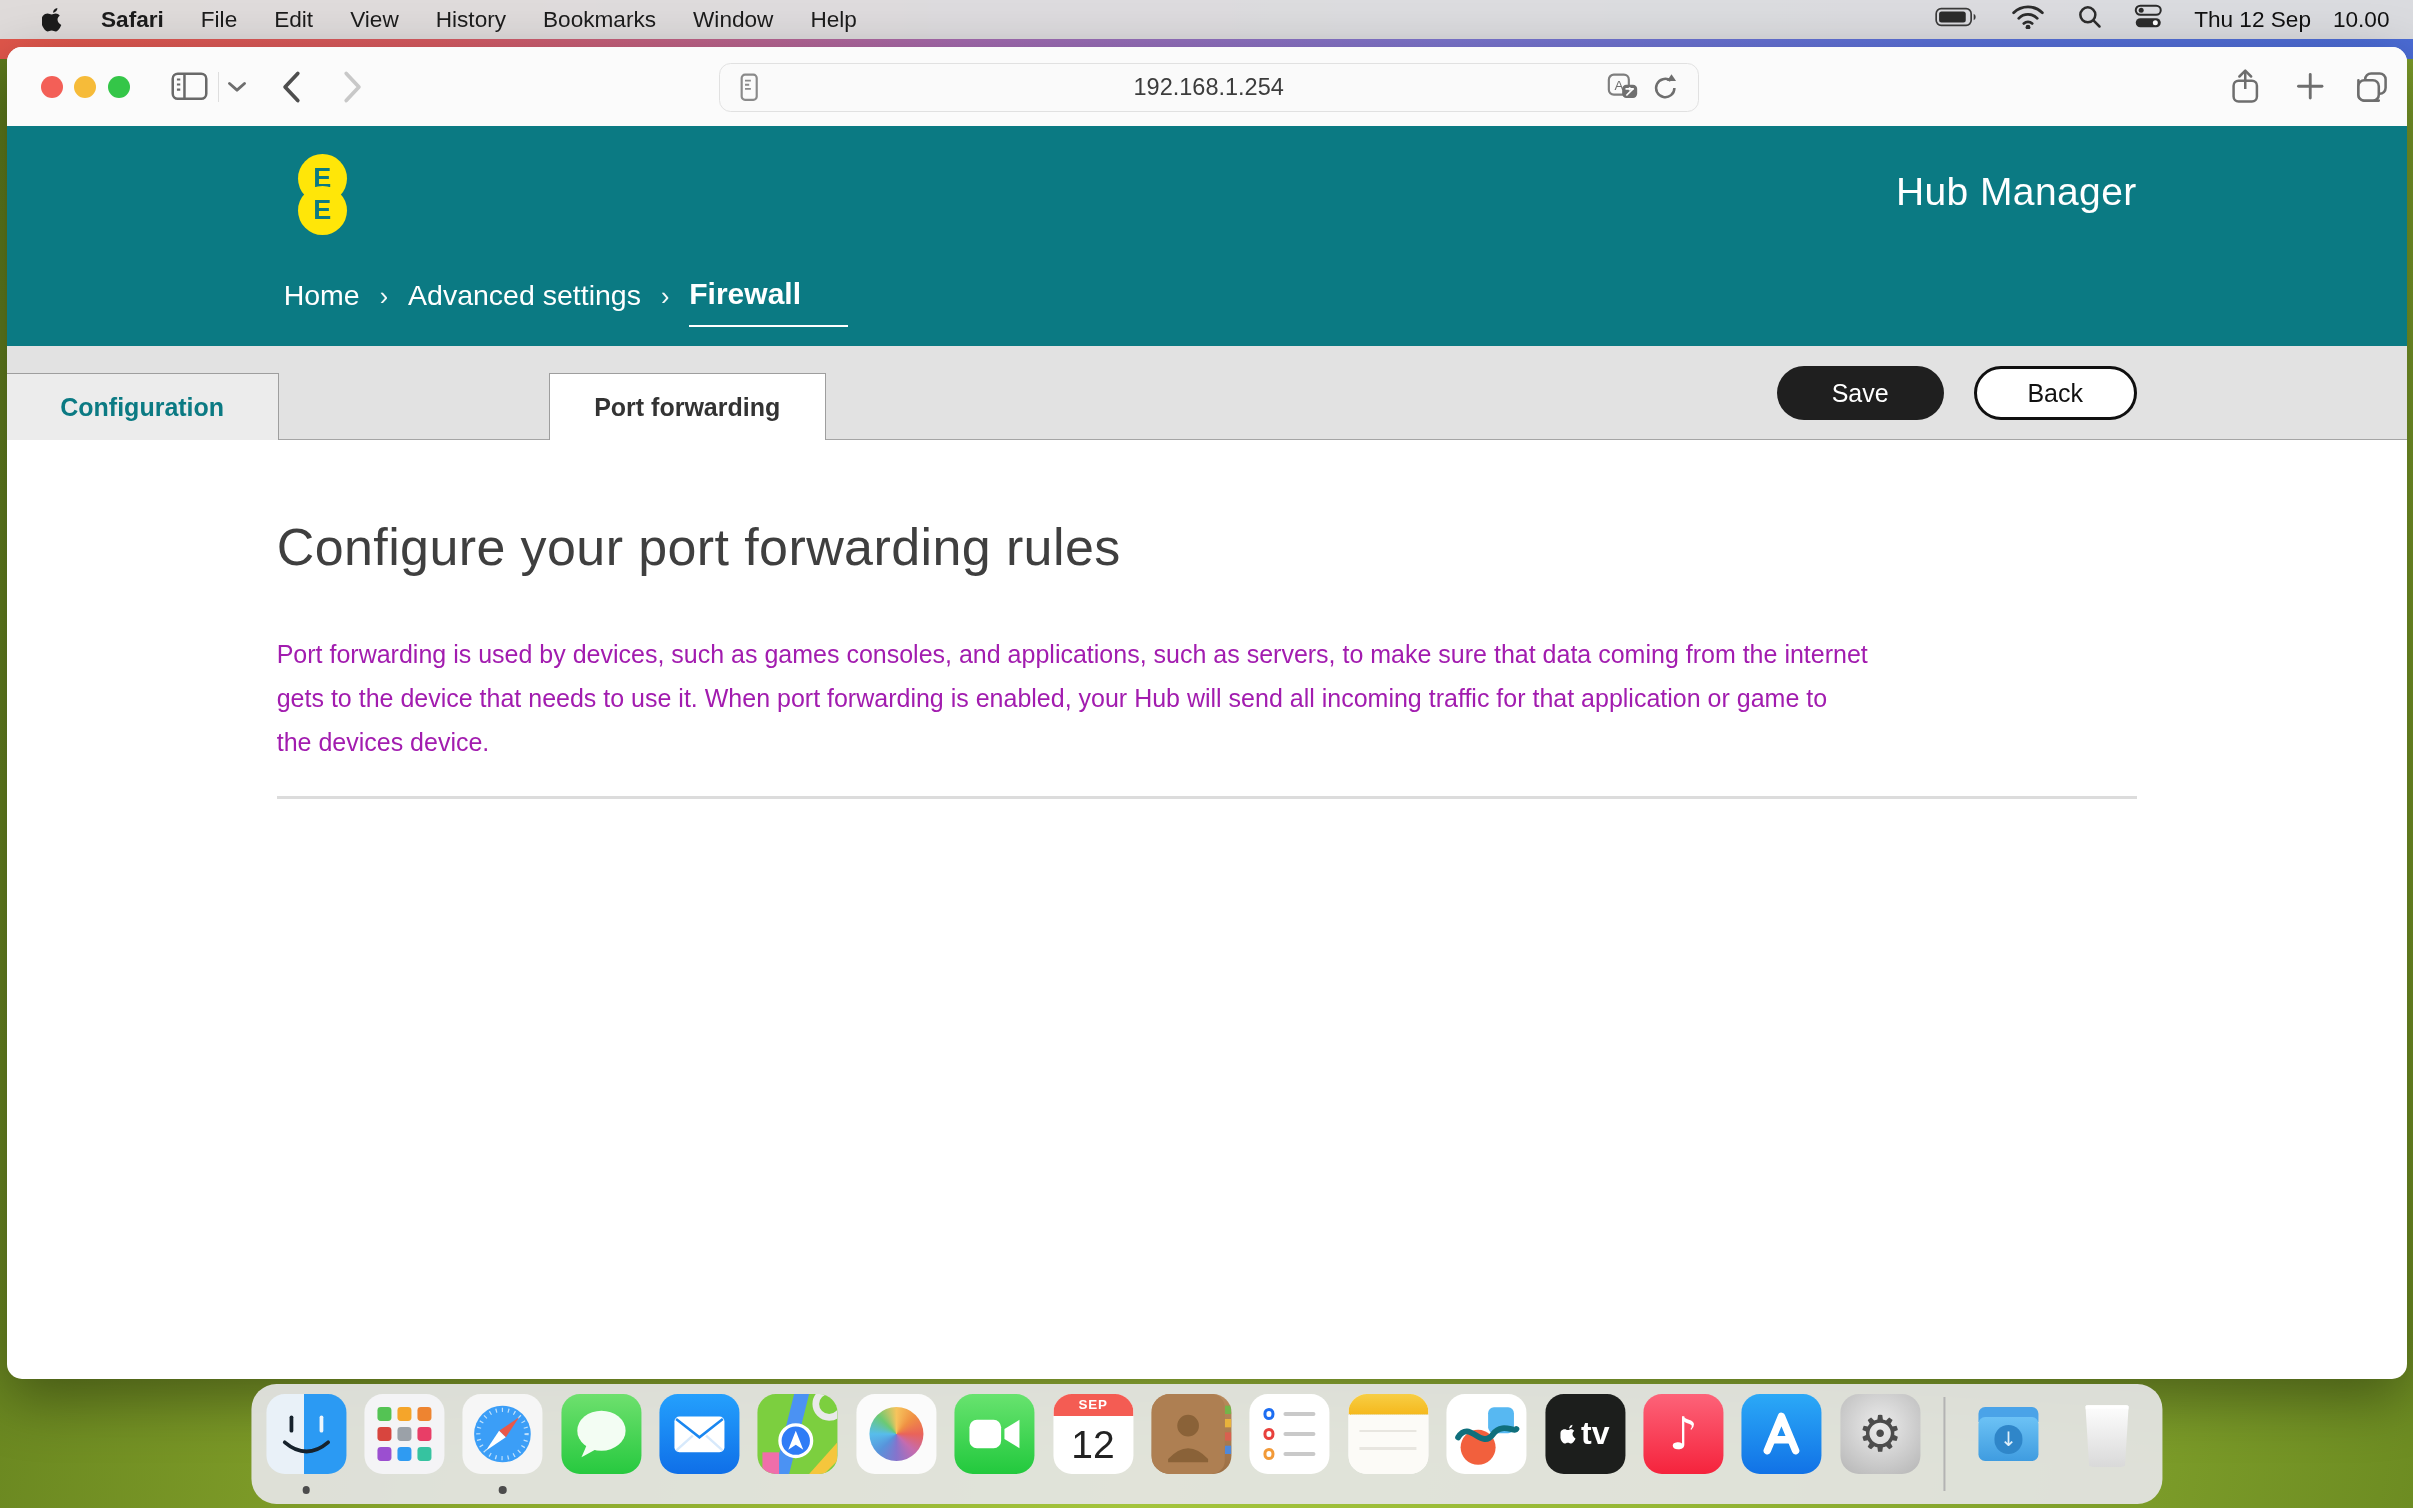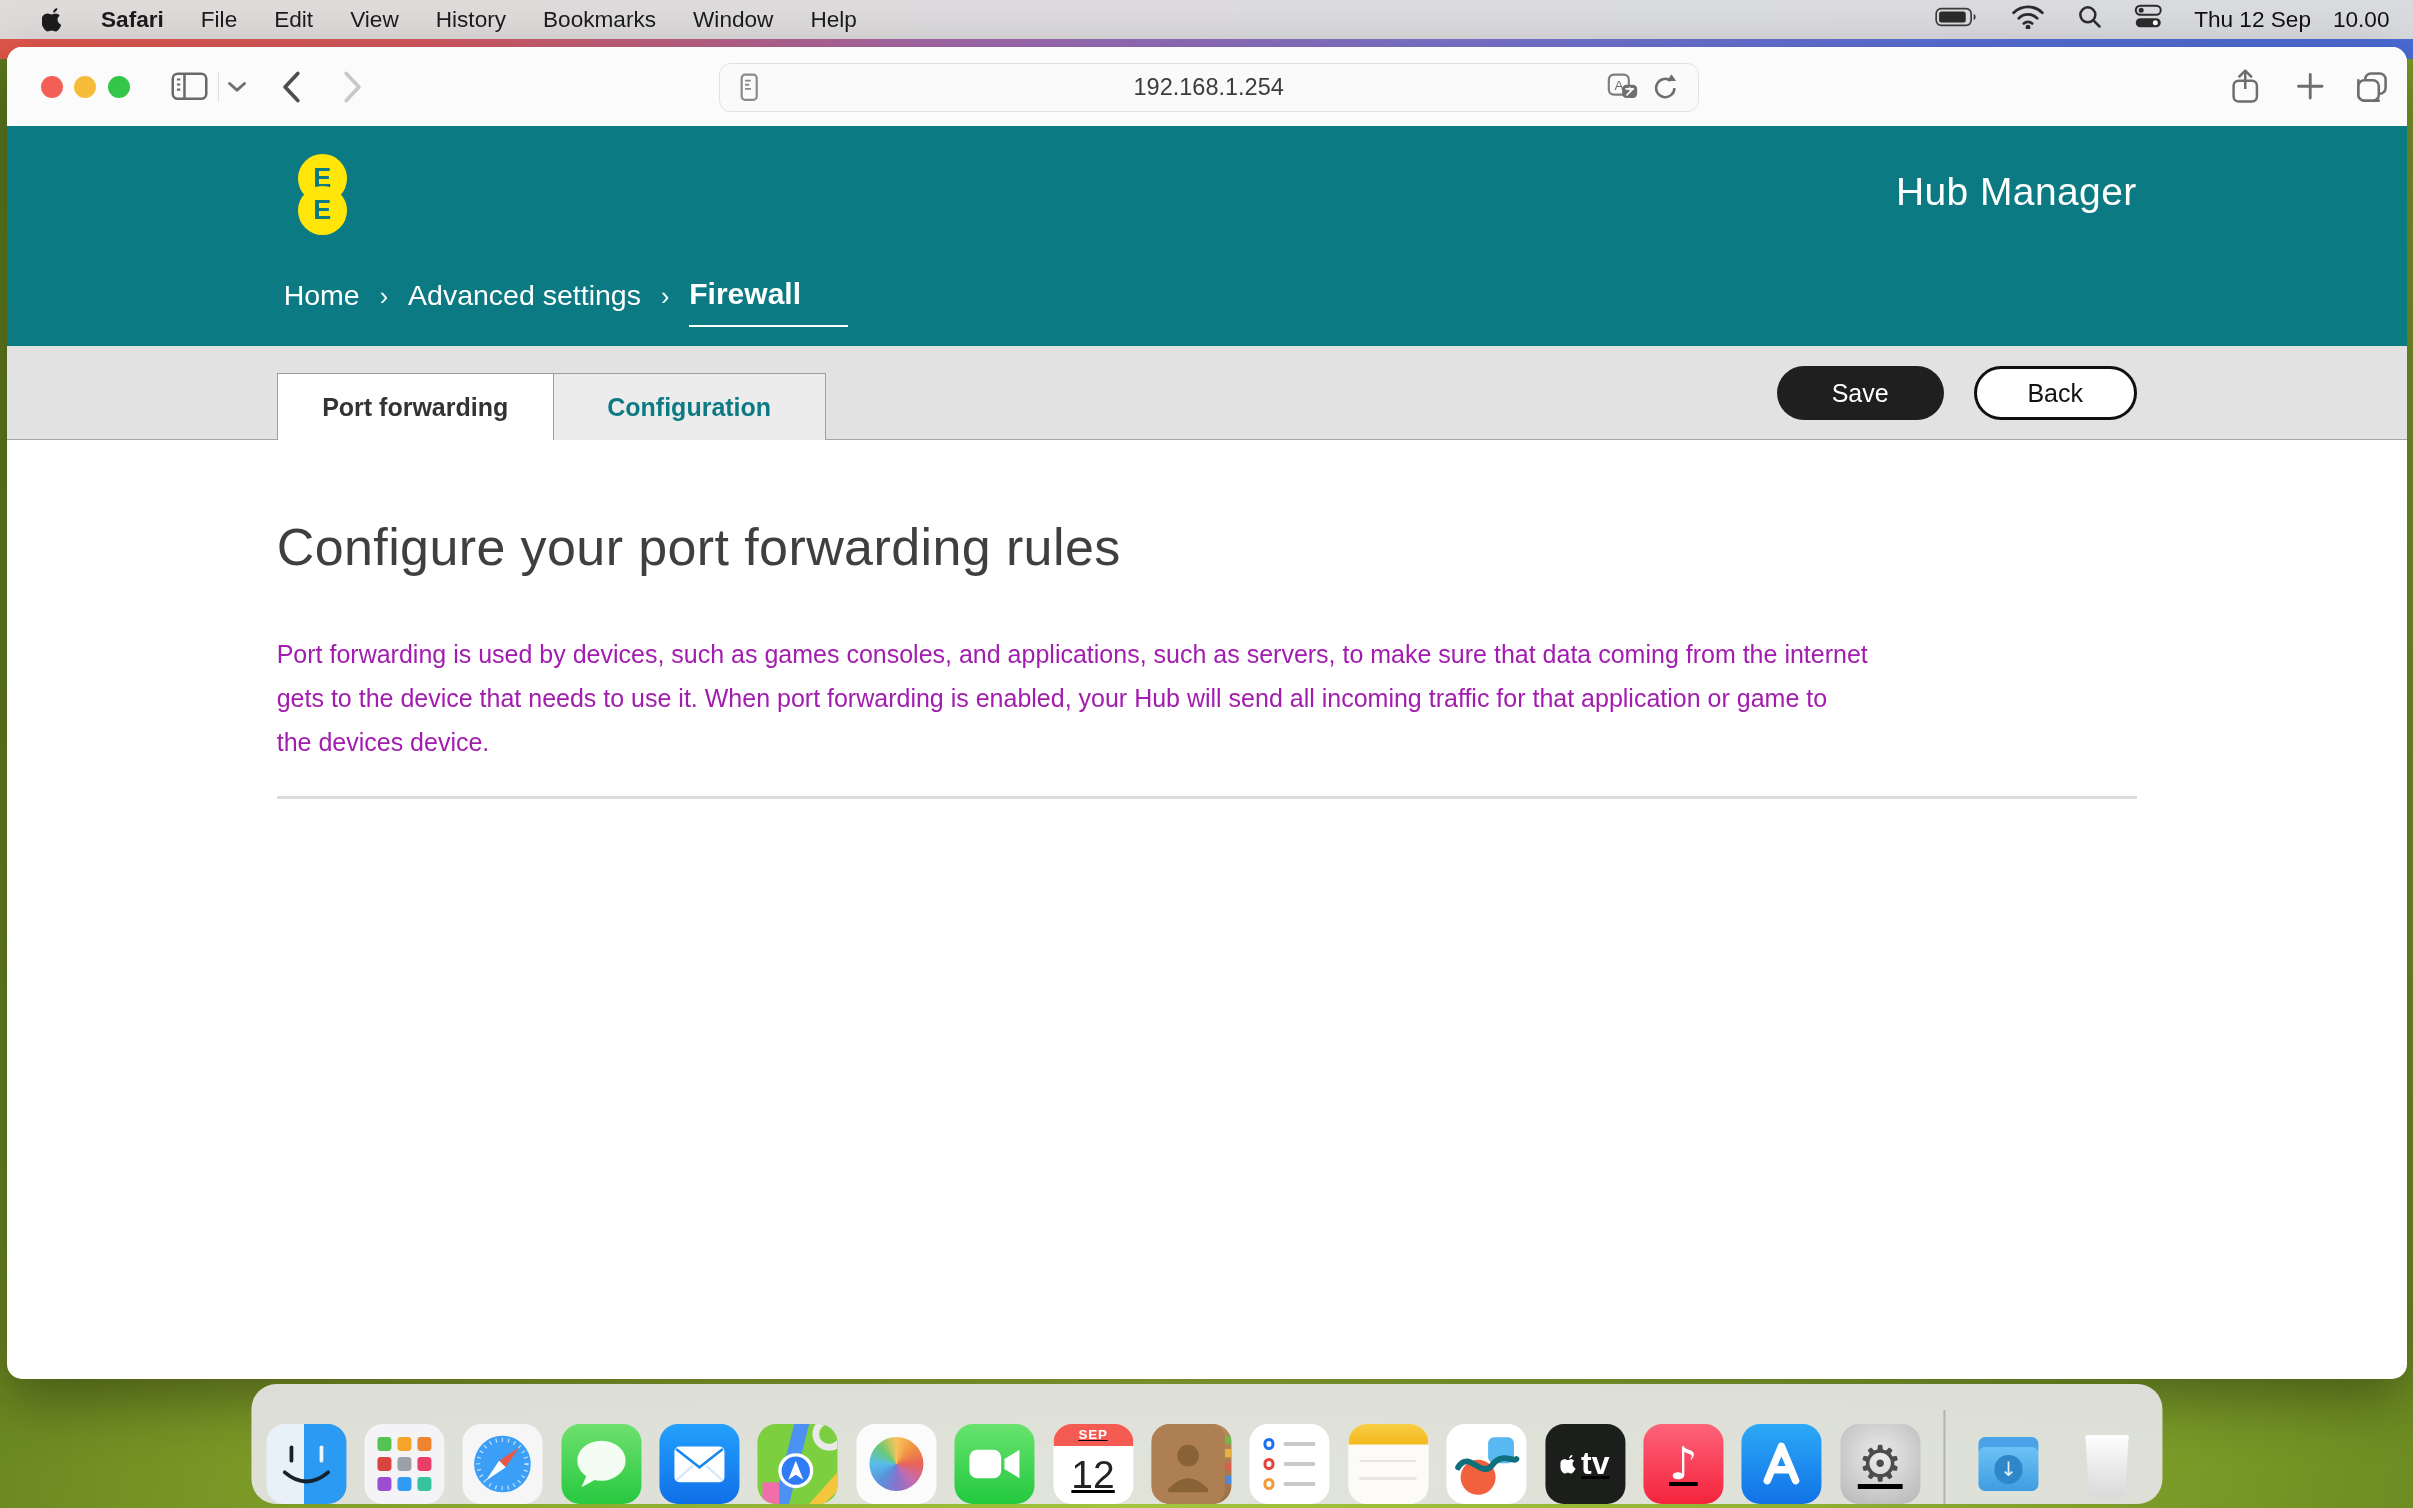--- a/index.html
+++ b/index.html
@@ -59,22 +59,22 @@
   h1.title { font-size:52px; font-weight:400; color:#3f3f3f; padding-top:61px; letter-spacing:0.4px; }
   .desc { margin-top:55px; font-size:25px; line-height:44px; color:#a21caf; width:1877px; }
   .desc div { white-space:nowrap; }
   .cta-row { display:flex; justify-content:flex-end; margin-top:50px; }
   .btn-create { height:64px; border-radius:32px; background:#2a2a2a; color:#fff; font-size:26px;
     padding:0 45px; display:flex; align-items:center; cursor:pointer; }
   .divider { margin-top:32px; height:2.5px; background:#dcdcdc; }
 
   
   .dock { position:absolute; left:50%; transform:translateX(-50%); bottom:4.2px; height:120px;
-    background:rgba(229,229,229,.93); border-radius:25px; display:flex; align-items:flex-end;
-    padding:10px 15px 0 15px; gap:18.4px;text-decoration:underline; }
+    background:rgba(229,229,229,.93); border-radius:25px; display:flex; align-items:flex-start;
+    padding:10px 15px 0 15px; gap:18.4px; }
   .ditem { position:relative; width:80px; height:80px; cursor:pointer; }
   .dk { width:80px; height:80px; border-radius:18.4px; overflow:hidden; position:relative;
     display:flex; align-items:center; justify-content:center; }
   .dot { position:absolute; left:50%; transform:translateX(-50%); bottom:-20px; width:7.5px; height:7.5px;
     border-radius:50%; background:#4c4c4c; }
   .dock-sep { width:1.7px; height:94px; background:#b3b3b3; margin:3.4px 5px 0 5px; }
 
   .dk.finder { background:linear-gradient(90deg,#e9f1f8 0 47%,#2b9af3 47%); }
   .dk.launchpad { background:#f4f4f6; }
   .lp-grid { display:grid; grid-template-columns:repeat(3,14.2px); grid-template-rows:repeat(3,14.2px); gap:5.9px; }
@@ -270,22 +270,22 @@
     <div class="crumbs">
       <span class="crumb">Home</span>
       <span class="crumb-sep">›</span>
       <span class="crumb">Advanced settings</span>
       <span class="crumb-sep">›</span>
       <span class="crumb-cur">Firewall</span>
     </div>
   </div>
 
   <div class="tabbar">
+    <div class="tab t2">Configuration</div>
     <div class="tab t1">Port forwarding</div>
-    <div class="tab t2">Configuration</div>
     <div class="bar-actions">
       <div class="btn-save">Save</div>
       <div class="btn-back">Back</div>
     </div>
   </div>
 
   <div class="content">
     <h1 class="title">Configure your port forwarding rules</h1>
     <div class="desc">
       <div>Port forwarding is used by devices, such as games consoles, and applications, such as servers, to make sure that data coming from the internet</div>

